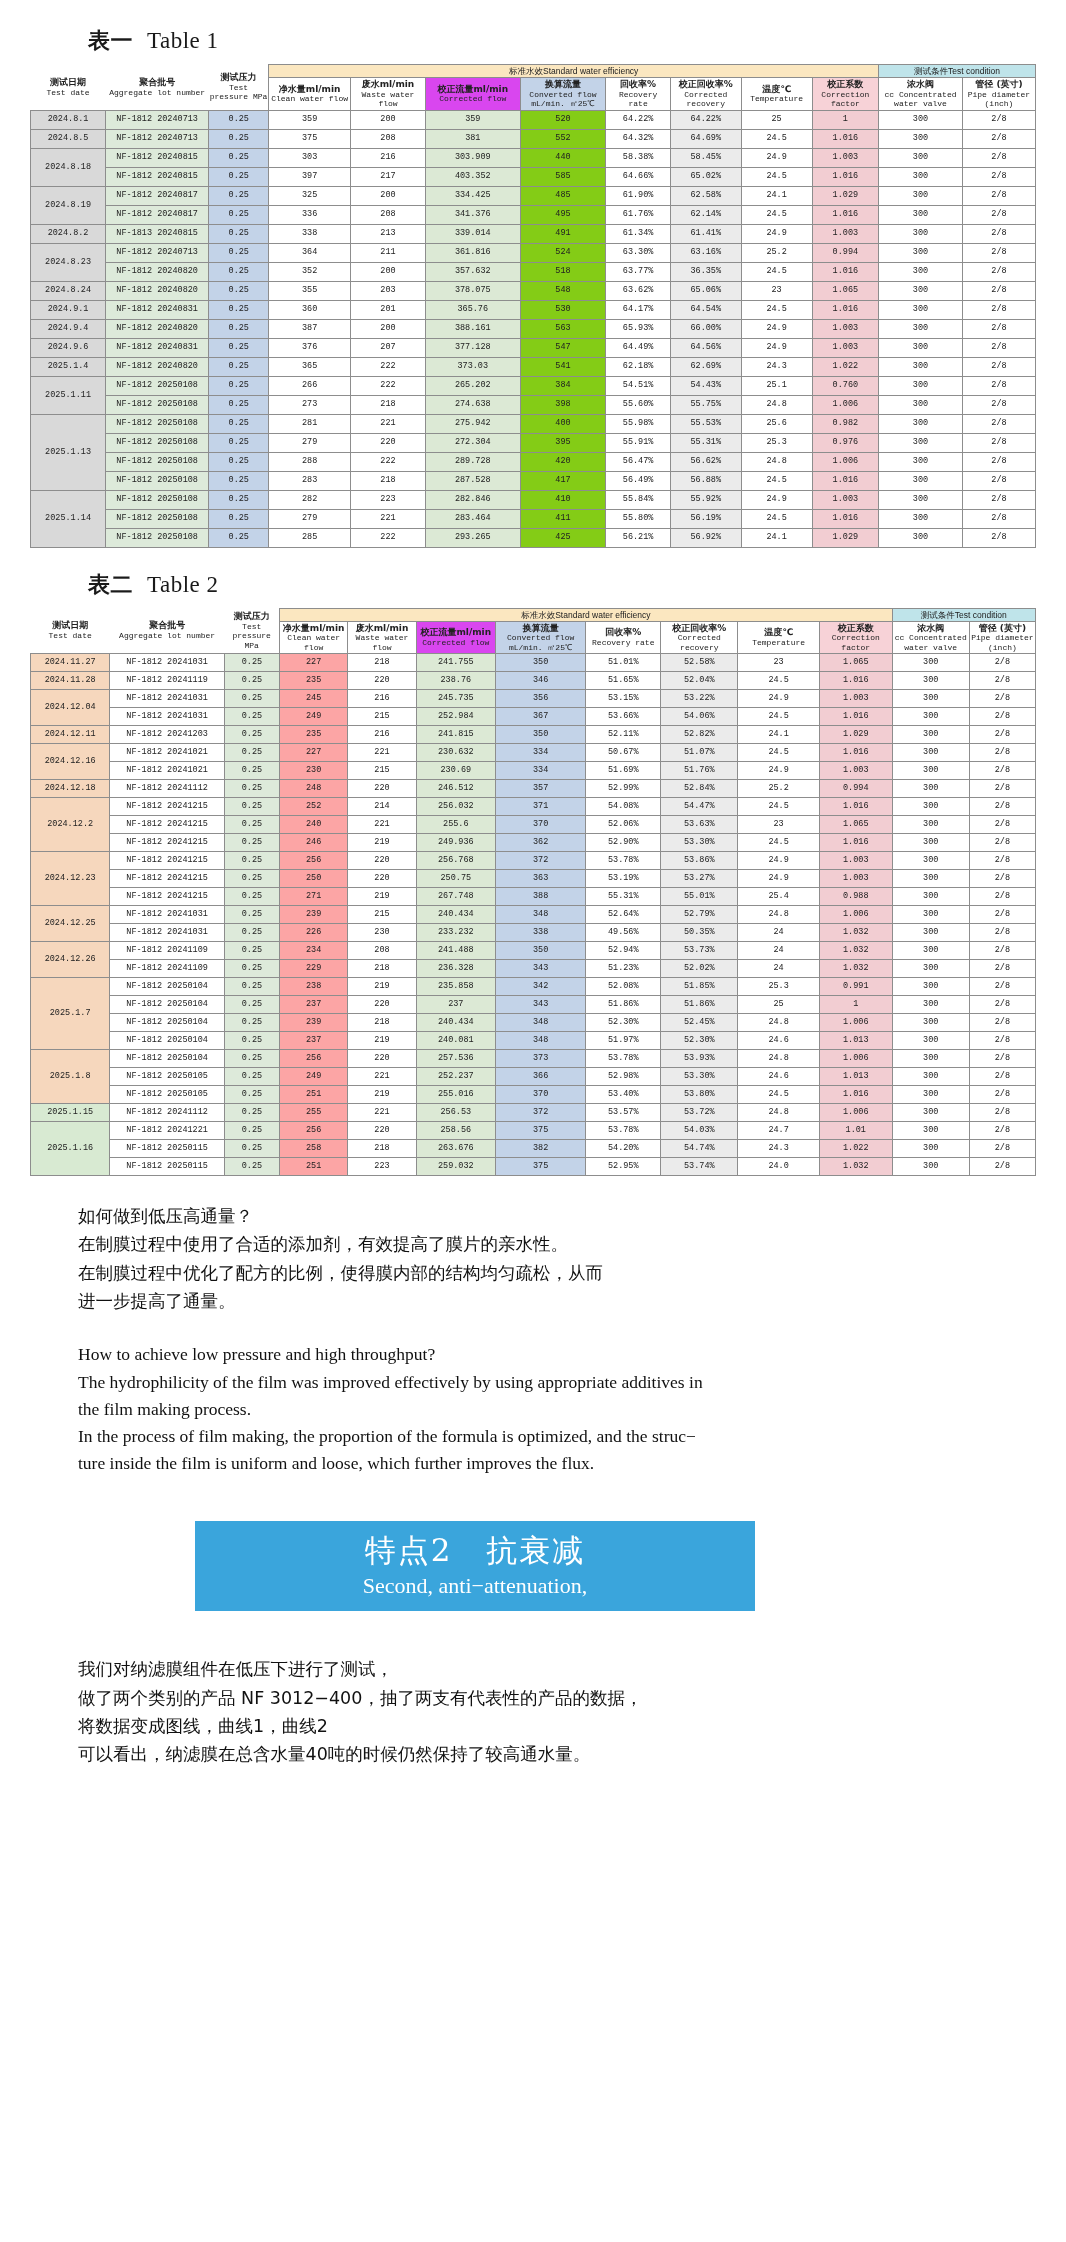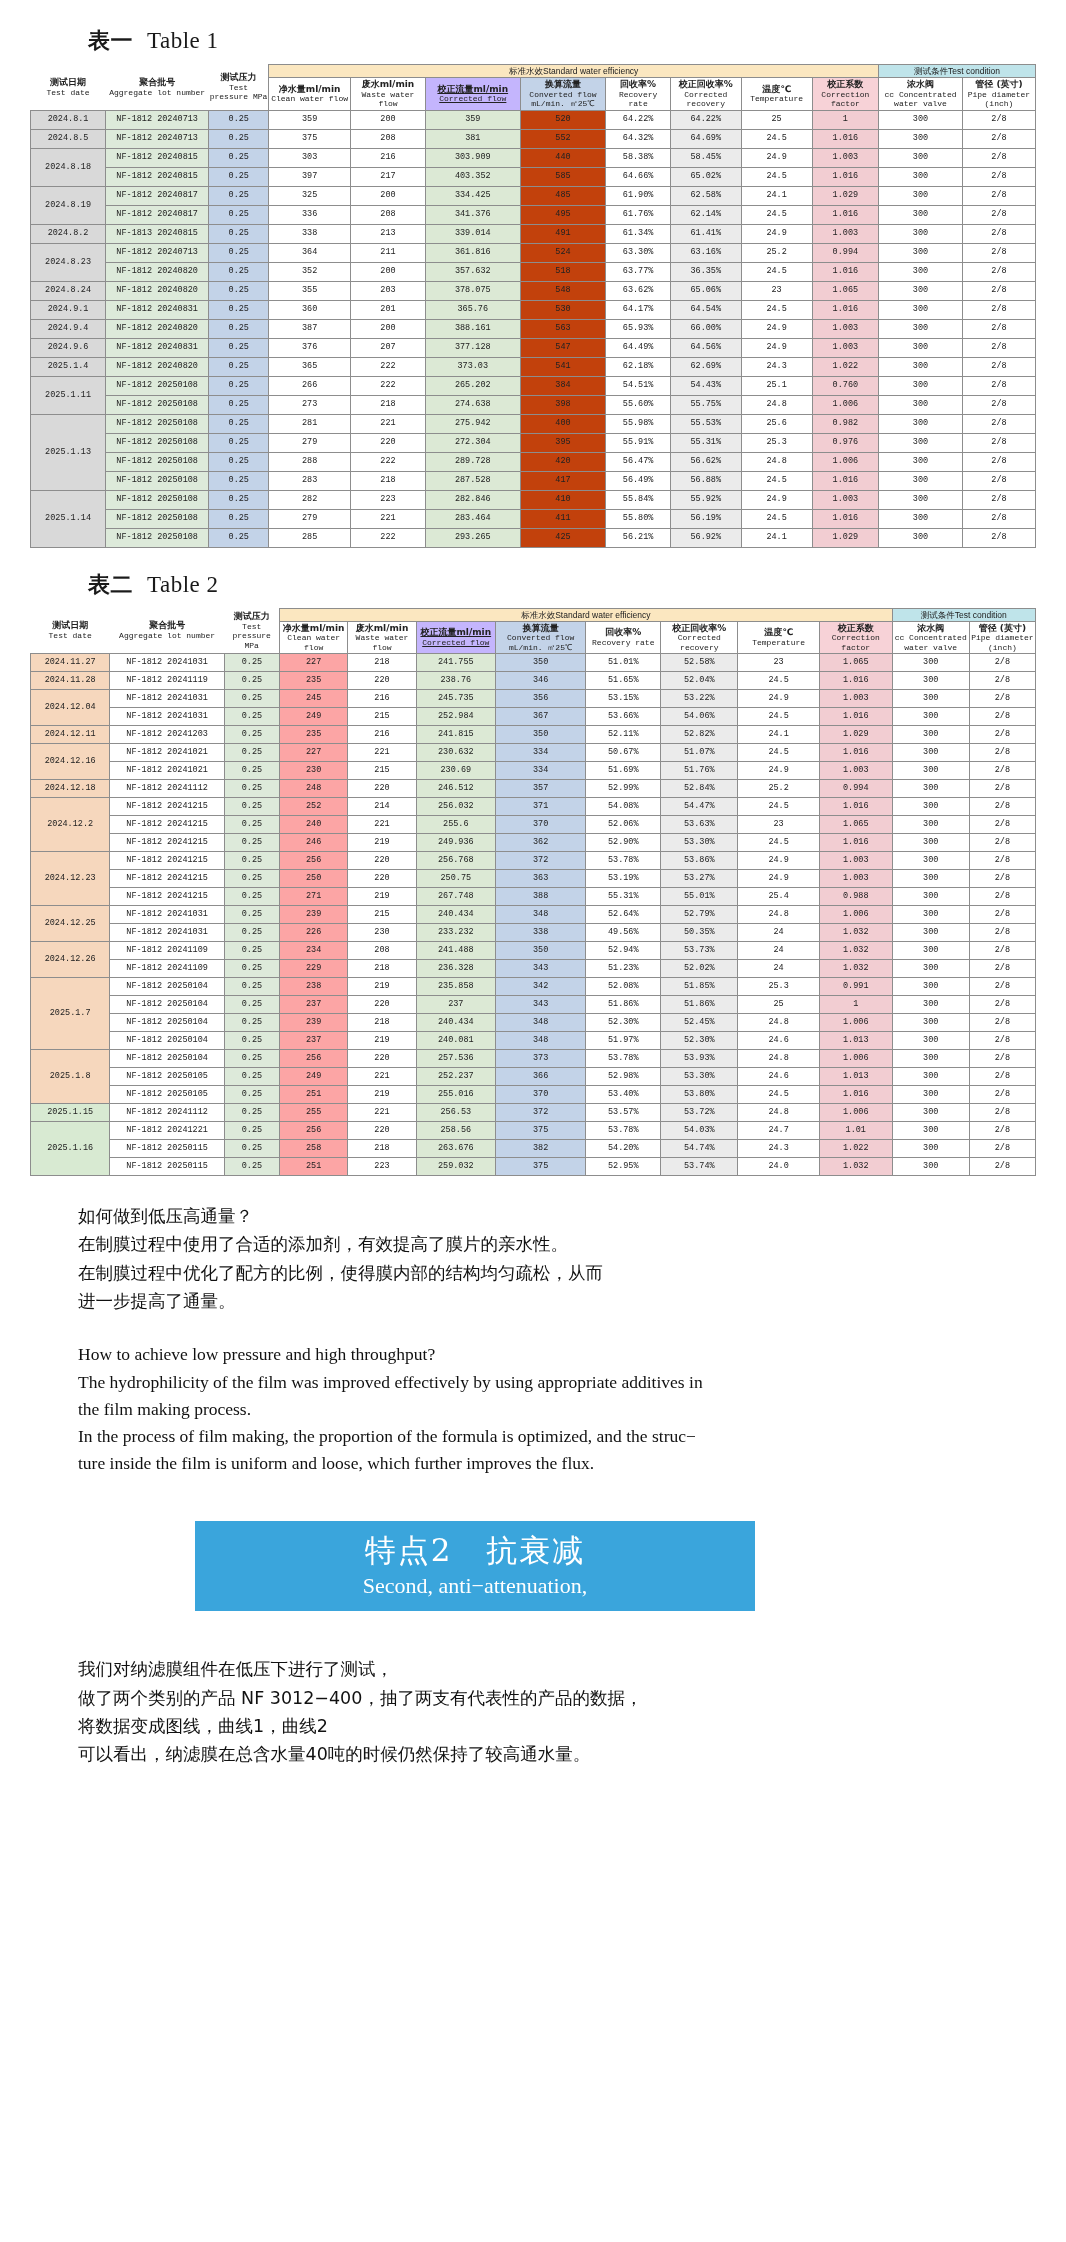--- a/index.html
+++ b/index.html
@@ -53,21 +53,21 @@
   .grp-cond{background:#bfe4ea;}
   .grp-blank{background:#ffffff;border:none !important;}
 
   
   .c-date{background:#d9d9d9;}
   .c-lot{background:#ddeada;}
   .c-press{background:#c3d3e8;}
   .c-clean{background:#ffffff;}
   .c-waste{background:#ffffff;}
   .c-corr{background:#dce9d5;}
-  .c-conv{background:#c2410c;}
+  .c-conv{background:#84cc16;}
   .c-rec{background:#ffffff;}
   .c-crec{background:#ebebeb;}
   .c-temp{background:#ffffff;}
   .c-fact{background:#f2cdd2;}
   .c-valve{background:#ffffff;}
   .c-pipe{background:#ffffff;}
 
   
   .t2 .c-date{background:#f6d7bd;}
   .t2 .c-lot{background:#ffffff;}
@@ -77,21 +77,21 @@
   .t2 .c-corr{background:#dce9d5;}
   .t2 .c-conv{background:#c3d3e8;}
   .t2 .c-rec{background:#ffffff;}
   .t2 .c-crec{background:#ebebeb;}
   .t2 .c-temp{background:#ffffff;}
   .t2 .c-fact{background:#f2cdd2;}
   .t2 .c-valve{background:#ffffff;}
   .t2 .c-pipe{background:#ffffff;}
   .t2 .c-date.green{background:#d8ead2;}
   .h-plain{background:#ffffff;}
-  .h-corr{background:#c4b5fd;text-decoration:underline;}
+  .h-corr{background:#d946ef;}
   .h-conv{background:#c3d3e8;}
   .h-crec{background:#ffffff;}
   .h-fact{background:#f7d2d7;}
   .h-valve{background:#ffffff;}
 
   
   .para-cn{
     font-family:"DejaVu Sans", sans-serif;
     font-size:17.5px;
     line-height:1.62;

